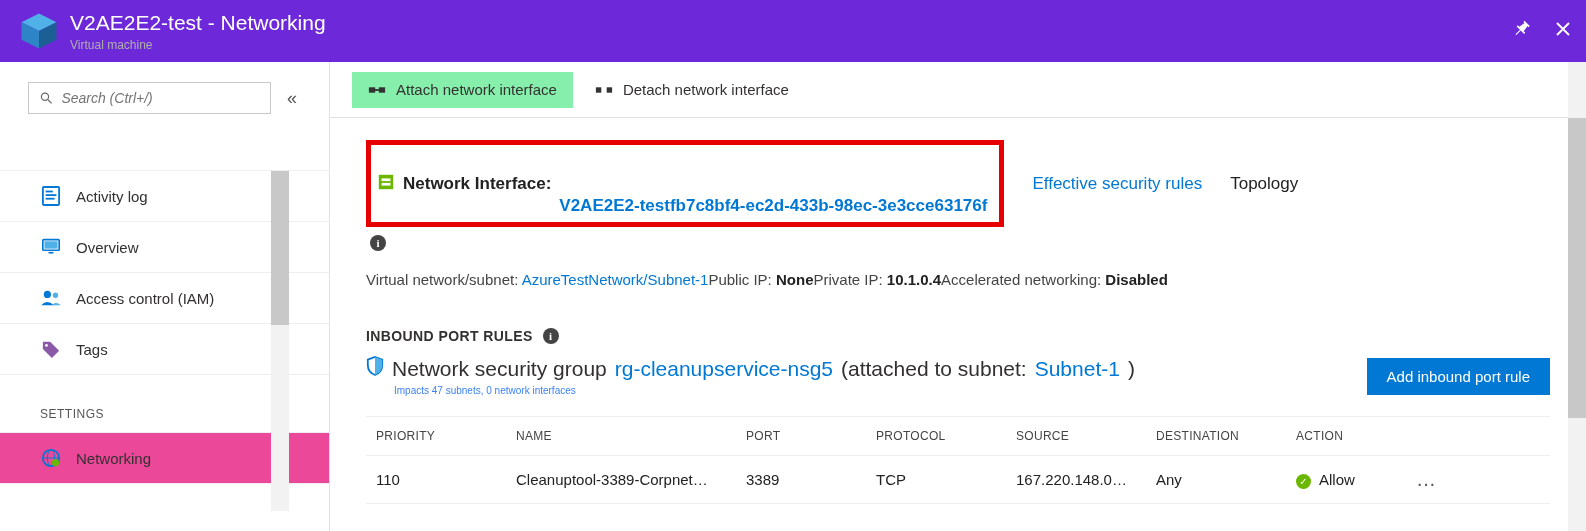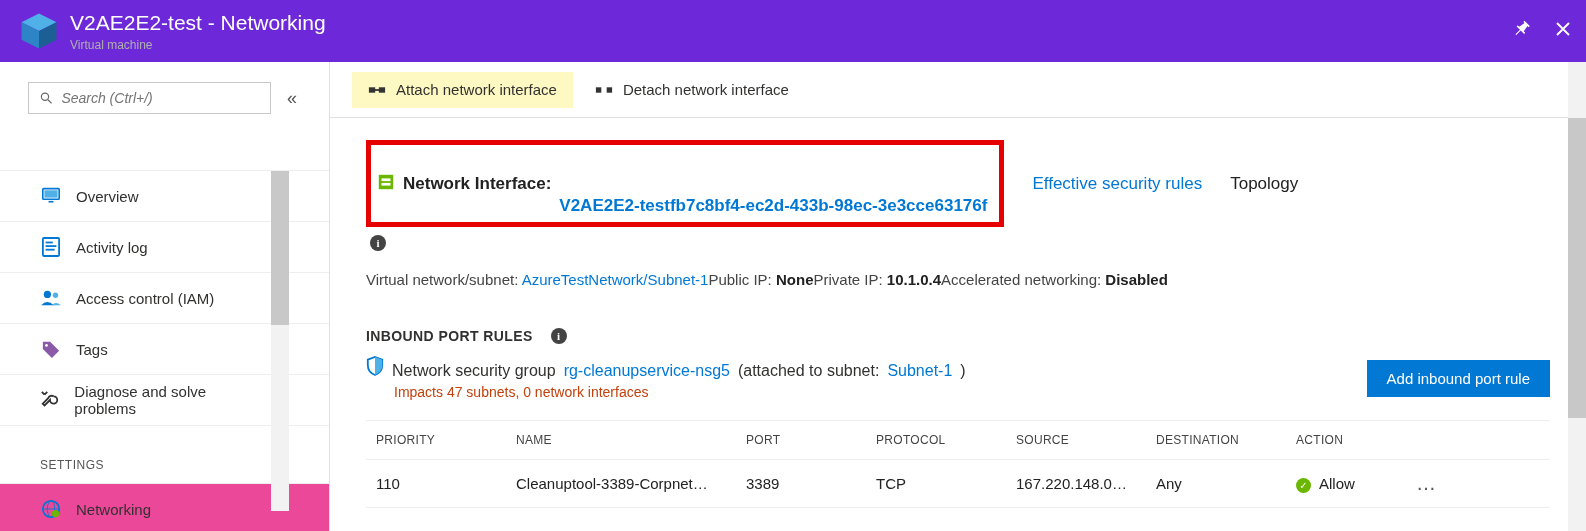--- a/index.html
+++ b/index.html
@@ -32,45 +32,45 @@
     .nav-item.selected { background: #ec4899; }
     .nav-item .nav-icon { width: 22px; margin-right: 14px; display: inline-flex; align-items: center; justify-content: center; }
     
     .settings-header { font-size: 12px; letter-spacing: 0.5px; color: #555; padding: 32px 40px 12px 40px; }
     
     
     .main { flex: 1; position: relative; overflow: hidden; background: #fff; }
     
     .toolbar { height: 56px; display: flex; align-items: center; border-bottom: 1px solid #e1e1e1; padding: 0 22px; gap: 6px; }
     .tool-btn { height: 36px; padding: 0 16px; display: flex; align-items: center; gap: 10px; font-size: 15px; color: #323130; cursor: pointer; background: transparent; border: none; }
-    .tool-btn.selected { background: #fef9c3; }
+    .tool-btn.selected { background: #86efac; }
     .tool-icon { width: 18px; height: 18px; display: inline-flex; align-items: center; justify-content: center; }
     
     .content { padding: 22px 36px; position: relative; }
     
     .ni-row { display: flex; align-items: center; gap: 28px; }
     .ni-highlight { border: 5px solid #e60000; padding: 6px 12px 6px 6px; display: inline-flex; align-items: center; gap: 8px; }
     .ni-label { font-weight: 700; font-size: 17px; color: #222; }
     .ni-link { color: #0078d4; font-weight: 700; font-size: 17px; margin-top: 45px; }
     .ni-extlink { color: #0078d4; font-size: 17px; cursor: pointer; }
     .ni-text { color: #222; font-size: 17px; }
     
     .info-circle { width: 16px; height: 16px; border-radius: 50%; background: #444; color: #fff; display: inline-flex; align-items: center; justify-content: center; font-size: 11px; font-weight: bold; font-family: Georgia, serif; }
     
     .meta-row { display: flex; padding-top: 20px; font-size: 15px; color: #222; flex-wrap: wrap; }
     .meta-row .lbl { color: #444; }
     .meta-row .val { color: #222; }
     .meta-row .val.bold { font-weight: 700; }
     .link { color: #0078d4; cursor: pointer; }
     
-    .section-hdr { display: flex; align-items: center; font-size: 14px; font-weight: 700; letter-spacing: 0.4px; color: #323130; padding-top: 40px; gap: 18px; }
+    .section-hdr { display: flex; align-items: center; font-size: 14px; font-weight: 700; letter-spacing: 0.4px; color: #323130; padding-top: 40px; gap: 10px; }
     
     .nsg-row { display: flex; align-items: center; justify-content: space-between; padding-top: 12px; }
-    .nsg-left { display: flex; align-items: baseline; gap: 8px; font-size: 16px; flex-wrap: wrap; justify-content: flex-end; }
-    .nsg-impacts { font-size: 14px; color: #c2410c; padding-top: 4px; padding-left: 28px; }
+    .nsg-left { display: flex; align-items: baseline; gap: 8px; font-size: 21px; flex-wrap: wrap; justify-content: flex-end; }
+    .nsg-impacts { font-size: 10px; color: #3b82f6; padding-top: 4px; padding-left: 28px; }
     .add-rule-btn { background: #0078d4; color: #fff; border: none; font-size: 15px; padding: 10px 20px; cursor: pointer; }
     .shield-icon { width: 18px; display:inline-flex; }
     
     .tbl { margin-top: 20px; border-top: 1px solid #eee; }
     .tbl-head, .tbl-row { display: grid; grid-template-columns: 140px 230px 130px 140px 140px 140px 120px 40px; align-items: center; padding: 12px 10px; }
     .tbl-head { font-size: 12px; font-weight: 400; color: #444; letter-spacing: 0.3px; border-bottom: 1px solid #eee; }
     .tbl-row { font-size: 15px; color: #222; border-bottom: 1px solid #eee; }
     .ok-dot { width: 15px; height: 15px; background: #6bb700; border-radius: 50%; display:inline-flex; align-items:center; justify-content:center; margin-right:8px;}
     .ok-dot::after { content:'✓'; color:#fff; font-size:10px; }
     .ellipsis-btn { font-size: 20px; color:#555; cursor:pointer; letter-spacing:2px; }
@@ -122,66 +122,58 @@
       </div>
       <span class="collapse-btn">«</span>
     </div>
 
     <div class="nav-list">
       <div class="nav-scroll-track"></div>
       <div class="nav-scroll-thumb"></div>
 
       <div class="nav-item">
         <span class="nav-icon">
-            <svg width="20" height="18" viewBox="0 0 24 22">
-              <rect x="2" y="2" width="20" height="13" rx="1" fill="none" stroke="#0078d4" stroke-width="2"></rect>
-              <rect x="4" y="4" width="16" height="9" fill="#50b0e8"></rect>
-              <line x1="9" y1="18" x2="15" y2="18" stroke="#0078d4" stroke-width="2"></line>
-            </svg>
-          </span>
-        <span>Overview</span>
-      </div>
-      <div class="nav-item">
-        <span class="nav-icon">
             <svg width="18" height="20" viewBox="0 0 20 22">
               <rect x="1" y="1" width="18" height="20" rx="1" fill="#fff" stroke="#0078d4" stroke-width="2"></rect>
               <rect x="4" y="5" width="8" height="2" fill="#0078d4"></rect>
               <rect x="4" y="9" width="12" height="2" fill="#0078d4"></rect>
               <rect x="4" y="13" width="10" height="2" fill="#0078d4"></rect>
             </svg>
           </span>
         <span>Activity log</span>
       </div>
       <div class="nav-item">
         <span class="nav-icon">
+            <svg width="20" height="18" viewBox="0 0 24 22">
+              <rect x="2" y="2" width="20" height="13" rx="1" fill="none" stroke="#0078d4" stroke-width="2"></rect>
+              <rect x="4" y="4" width="16" height="9" fill="#50b0e8"></rect>
+              <line x1="9" y1="18" x2="15" y2="18" stroke="#0078d4" stroke-width="2"></line>
+            </svg>
+          </span>
+        <span>Overview</span>
+      </div>
+      <div class="nav-item">
+        <span class="nav-icon">
             <svg width="22" height="18" viewBox="0 0 24 20">
               <circle cx="8" cy="6" r="4" fill="#0078d4"></circle>
               <circle cx="17" cy="7" r="3" fill="#50b0e8"></circle>
               <path d="M1 18 Q8 11 15 18" fill="#0078d4"></path>
               <path d="M13 18 Q17 13 23 18" fill="#50b0e8"></path>
             </svg>
           </span>
         <span>Access control (IAM)</span>
       </div>
       <div class="nav-item">
         <span class="nav-icon">
             <svg width="20" height="18" viewBox="0 0 22 20">
               <path d="M2 2 L10 2 L20 12 L12 20 L2 10 Z" fill="#8a5aa8"></path>
               <circle cx="6" cy="6" r="1.5" fill="#fff"></circle>
             </svg>
           </span>
         <span>Tags</span>
-      </div>
-      <div class="nav-item">
-        <span class="nav-icon">
-            <svg width="20" height="20" viewBox="0 0 22 22">
-              <path d="M5 5 L2 2 M5 5 L8 2 M15 7 a4 4 0 1 1 -4 4 L5 17 L3 15 L9 9 a4 4 0 0 1 6 -2" stroke="#333" stroke-width="2" fill="none"></path>
-            </svg>
-          </span>
-        <span>Diagnose and solve problems</span>
       </div>
 
       <div class="settings-header">SETTINGS</div>
 
       <div class="nav-item selected">
         <span class="nav-icon">
             <svg width="20" height="20" viewBox="0 0 22 22">
               <circle cx="11" cy="11" r="9" fill="none" stroke="#0078d4" stroke-width="2"></circle>
               <ellipse cx="11" cy="11" rx="4" ry="9" fill="none" stroke="#0078d4" stroke-width="1"></ellipse>
               <line x1="2" y1="11" x2="20" y2="11" stroke="#0078d4" stroke-width="1"></line>

